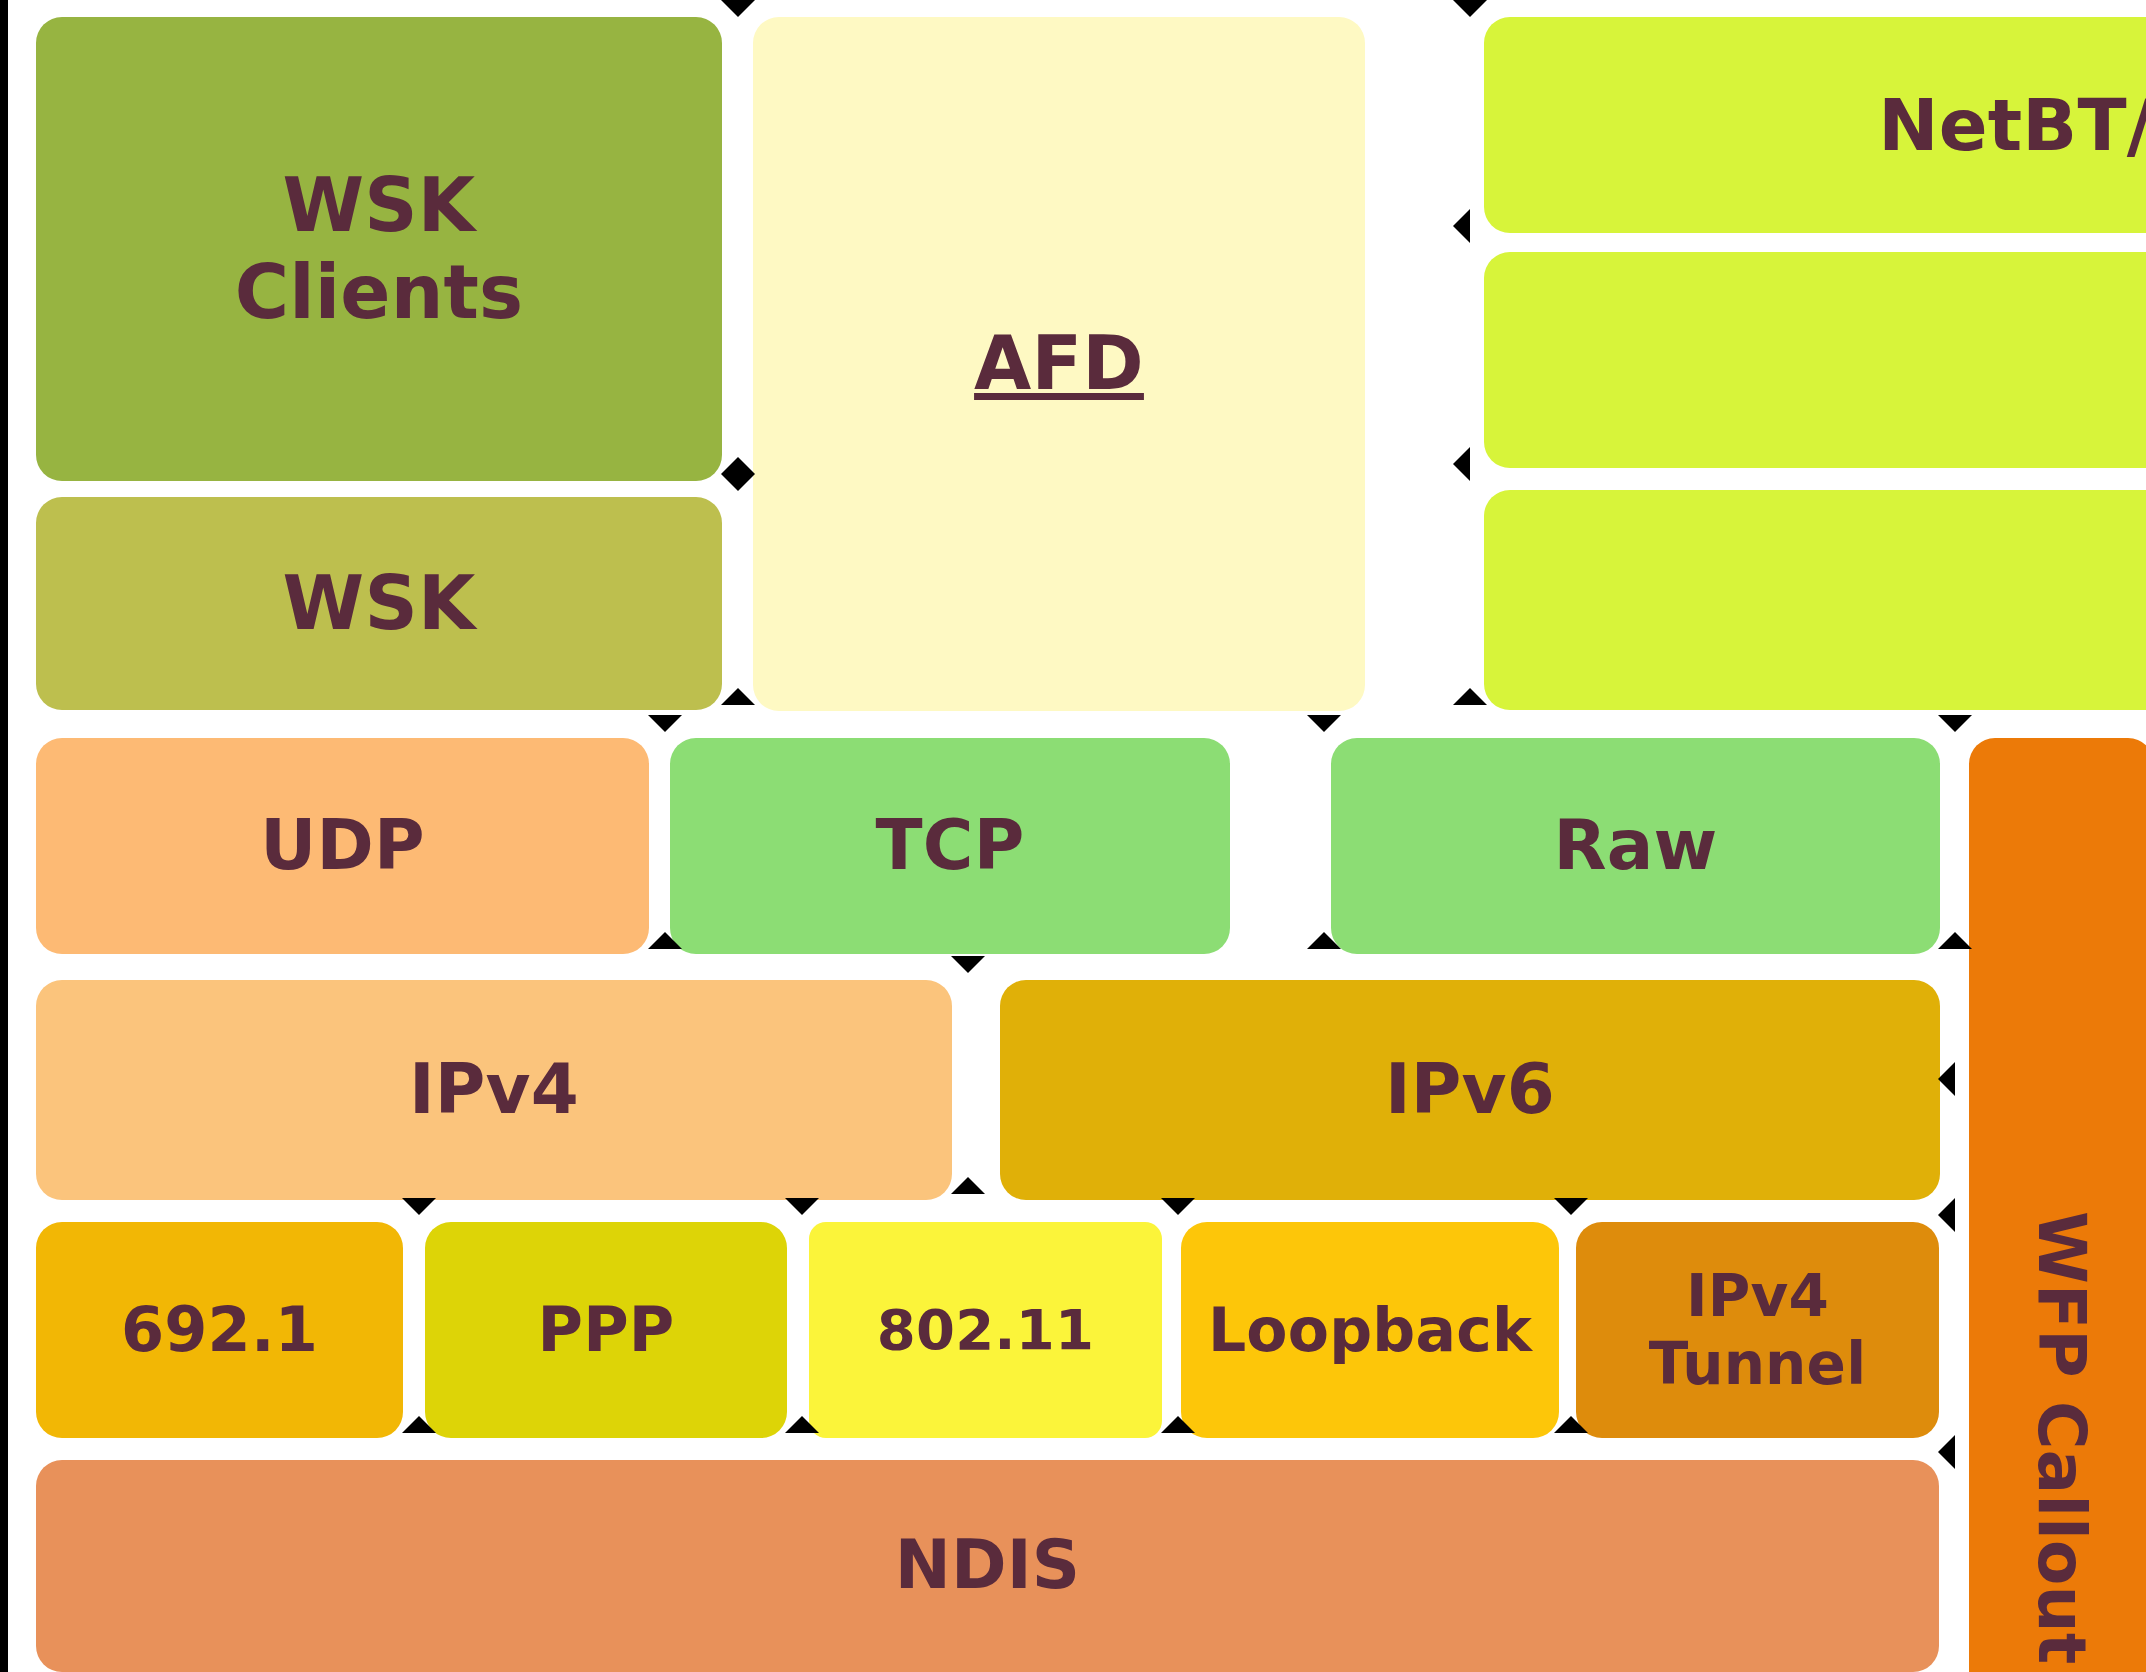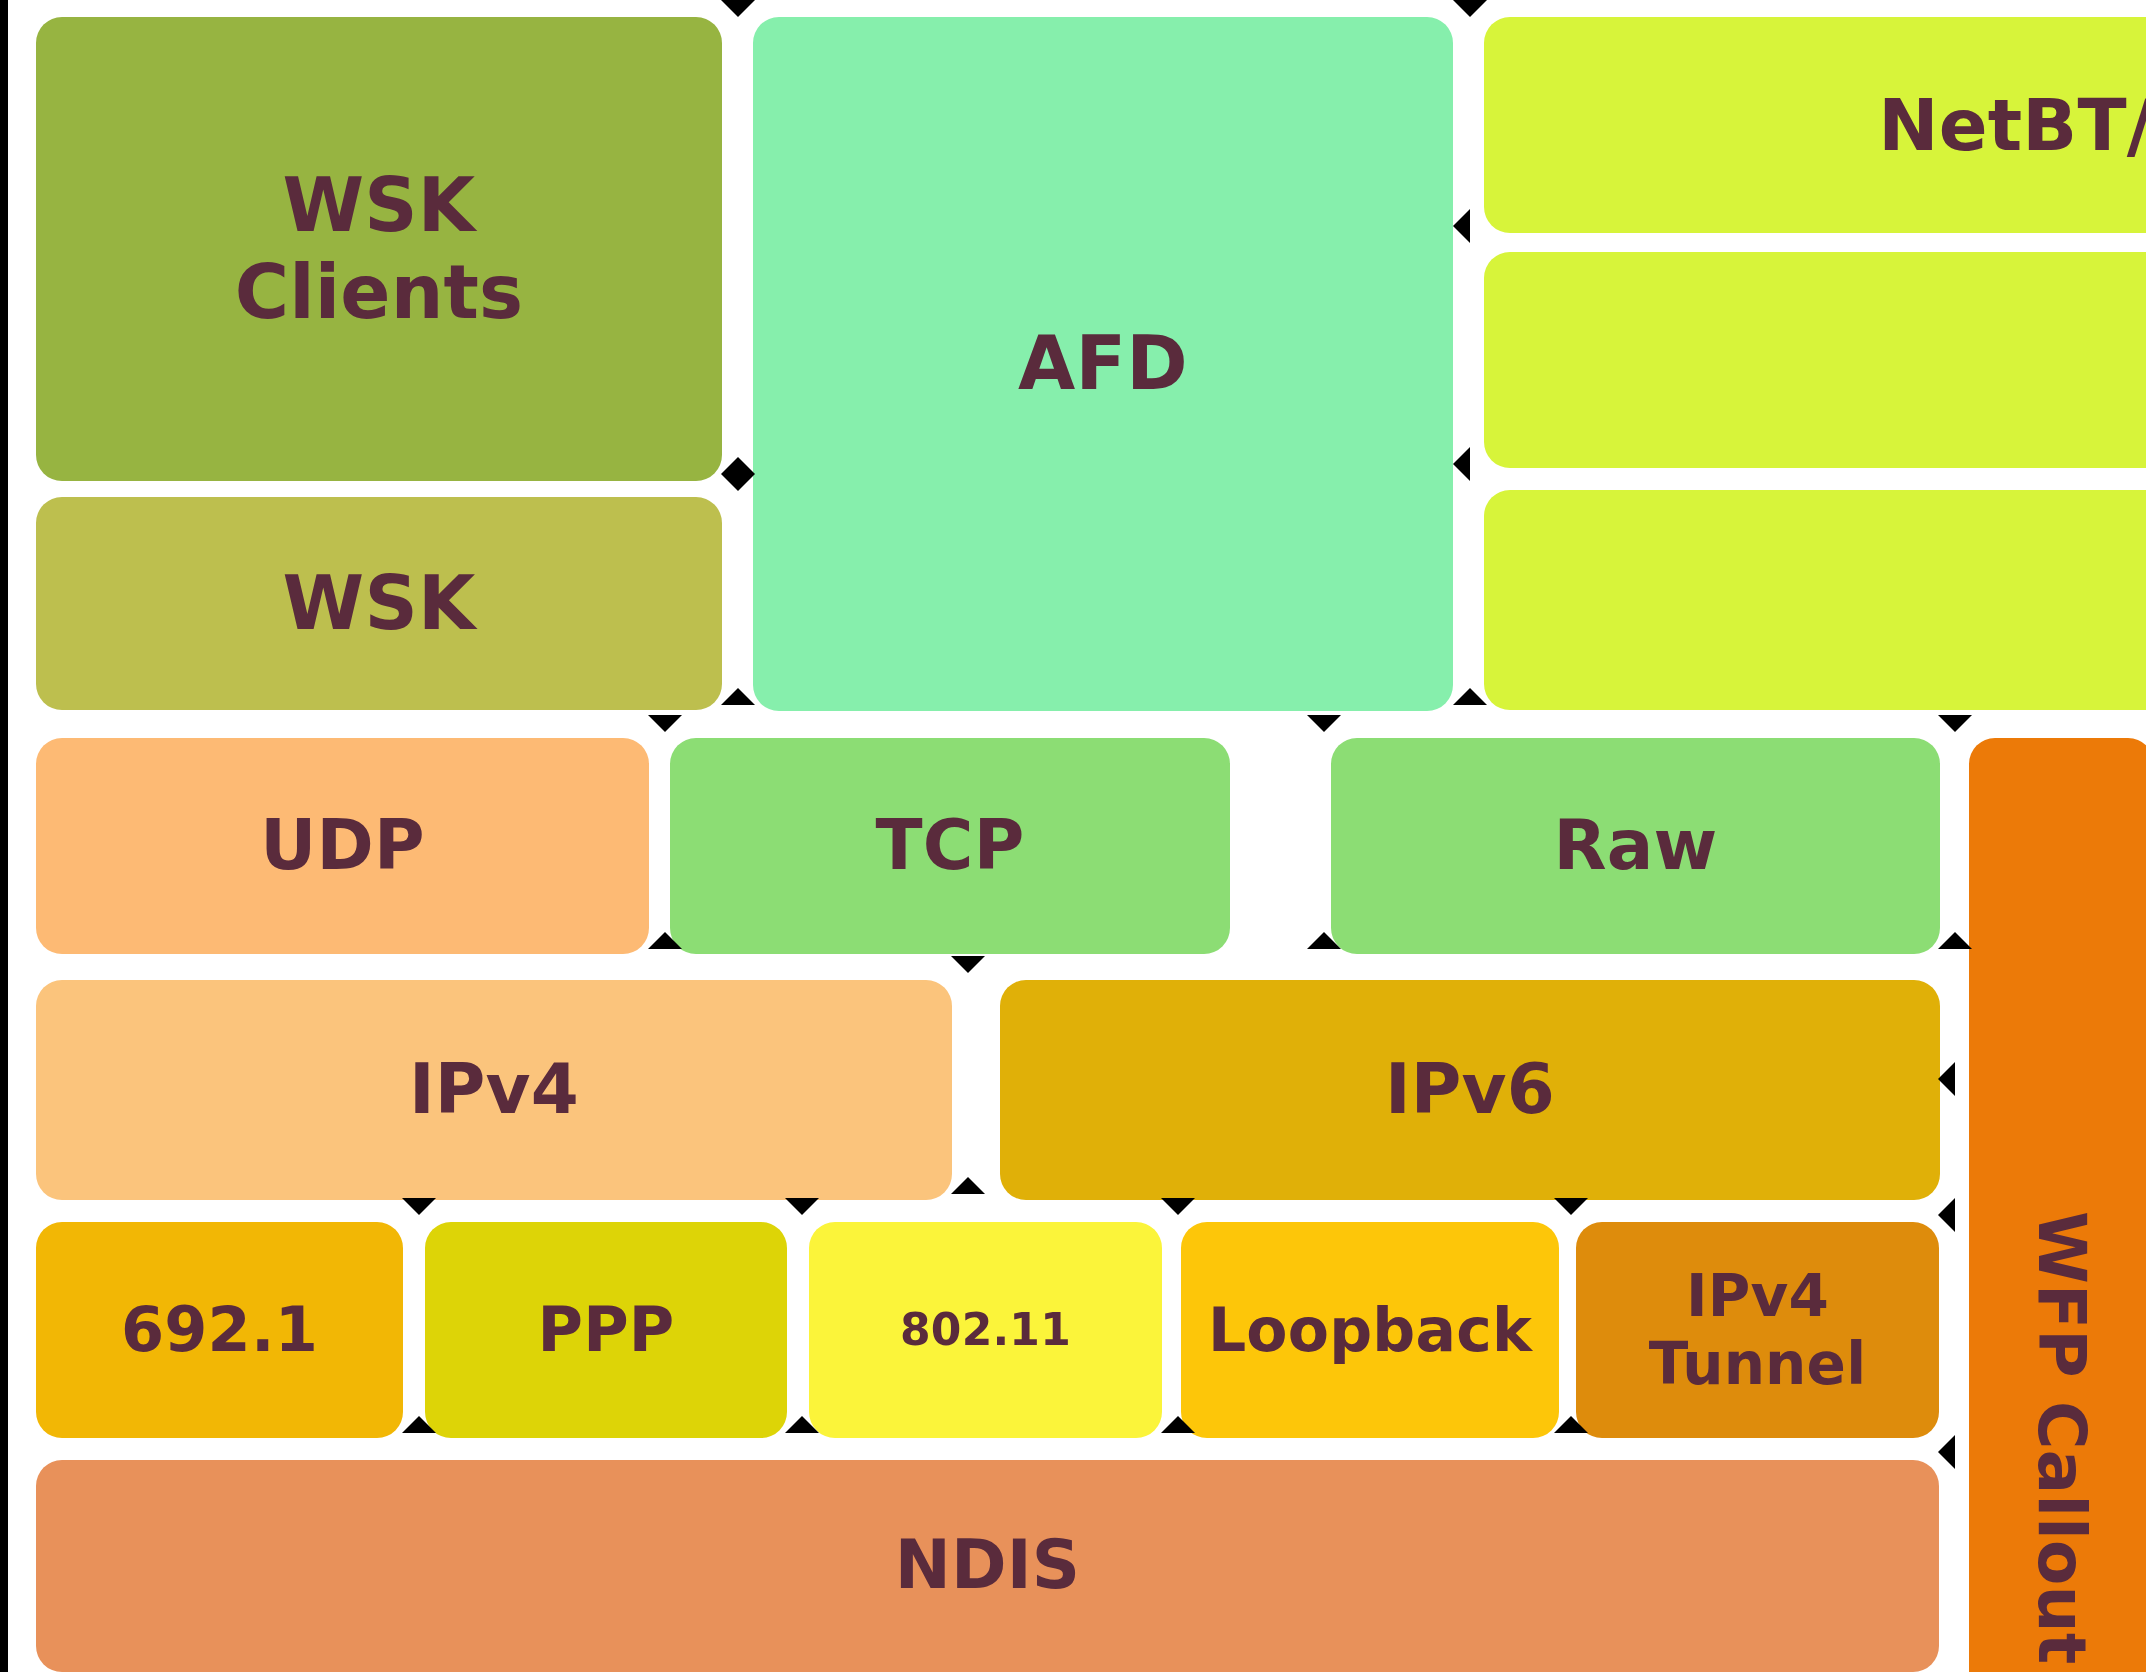--- a/index.html
+++ b/index.html
@@ -72,21 +72,21 @@
 </head>
 <body>
 
 <div id="stage" style="background: rgb(0, 0, 0);">
   <div id="grout" style="background: rgb(255, 255, 255);"></div>
   <div id="boxes-layer">
       <div class="box" style="left: 28px; top: 17px; width: 686px; height: 464px; background: rgb(151, 180, 65); color: rgb(90, 43, 60); font-size: 74px;">
         <span class="lbl">WSK
 Clients</span>
       </div>
-      <div class="box" style="left: 745px; top: 17px; width: 700px; height: 694px; background: #86efac; color: rgb(90, 43, 60); font-size: 74px;">
+      <div class="box" style="left: 745px; top: 17px; width: 612px; height: 694px; background: #fef9c3; color: rgb(90, 43, 60); font-size: 74px; text-decoration: underline;">
         <span class="lbl">AFD</span>
       </div>
       <div class="box" style="left: 1476px; top: 17px; width: 1506px; height: 216px; background: rgb(215, 244, 58); color: rgb(90, 43, 60); font-size: 72px;">
         <span class="lbl">NetBT/TDI Clients</span>
       </div>
       <div class="box" style="left: 1476px; top: 252px; width: 1506px; height: 216px; background: rgb(215, 244, 58); color: rgb(90, 43, 60); font-size: 72px;"></div>
       <div class="box" style="left: 28px; top: 497px; width: 686px; height: 213px; background: rgb(189, 191, 78); color: rgb(90, 43, 60); font-size: 74px;">
         <span class="lbl">WSK</span>
       </div>
       <div class="box" style="left: 1476px; top: 490px; width: 1506px; height: 220px; background: rgb(215, 244, 58); color: rgb(90, 43, 60); font-size: 72px;"></div>
@@ -107,21 +107,21 @@
       </div>
       <div class="box" style="left: 992px; top: 980px; width: 940px; height: 220px; background: rgb(224, 176, 8); color: rgb(90, 43, 60); font-size: 69px;">
         <span class="lbl">IPv6</span>
       </div>
       <div class="box" style="left: 28px; top: 1222px; width: 367px; height: 216px; background: rgb(242, 183, 5); color: rgb(90, 43, 60); font-size: 62px;">
         <span class="lbl">692.1</span>
       </div>
       <div class="box" style="left: 417px; top: 1222px; width: 362px; height: 216px; background: rgb(221, 212, 7); color: rgb(90, 43, 60); font-size: 62px;">
         <span class="lbl">PPP</span>
       </div>
-      <div class="box" style="left: 801px; top: 1222px; width: 353px; height: 216px; background: rgb(251, 244, 58); color: rgb(90, 43, 60); font-size: 44px;">
+      <div class="box" style="left: 801px; top: 1222px; width: 353px; height: 216px; background: rgb(251, 244, 58); color: rgb(90, 43, 60); font-size: 56px; border-radius: 17px;">
         <span class="lbl">802.11</span>
       </div>
       <div class="box" style="left: 1173px; top: 1222px; width: 378px; height: 216px; background: rgb(253, 198, 9); color: rgb(90, 43, 60); font-size: 60px;">
         <span class="lbl">Loopback</span>
       </div>
       <div class="box" style="left: 1568px; top: 1222px; width: 363px; height: 216px; background: rgb(222, 140, 12); color: rgb(90, 43, 60); font-size: 58px;">
         <span class="lbl">IPv4
 Tunnel</span>
       </div>
       <div class="box" style="left: 28px; top: 1460px; width: 1903px; height: 212px; background: rgb(232, 145, 90); color: rgb(90, 43, 60); font-size: 67px;">

